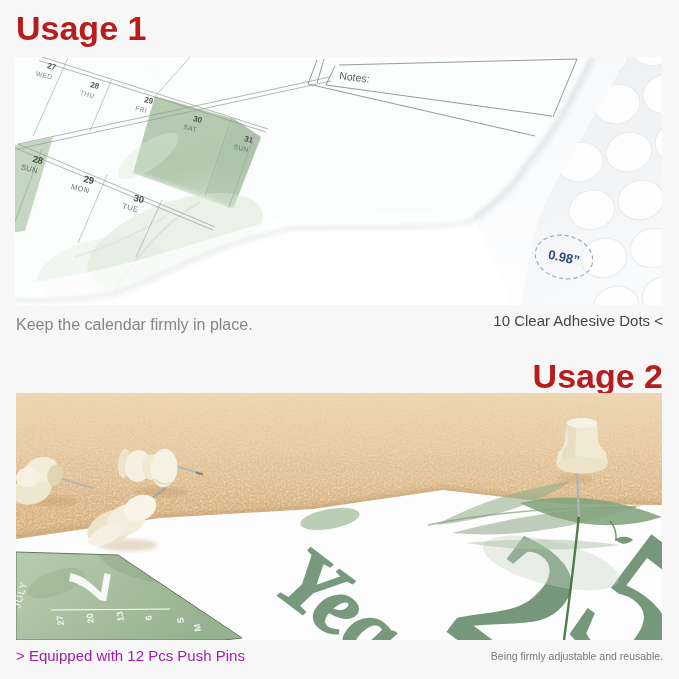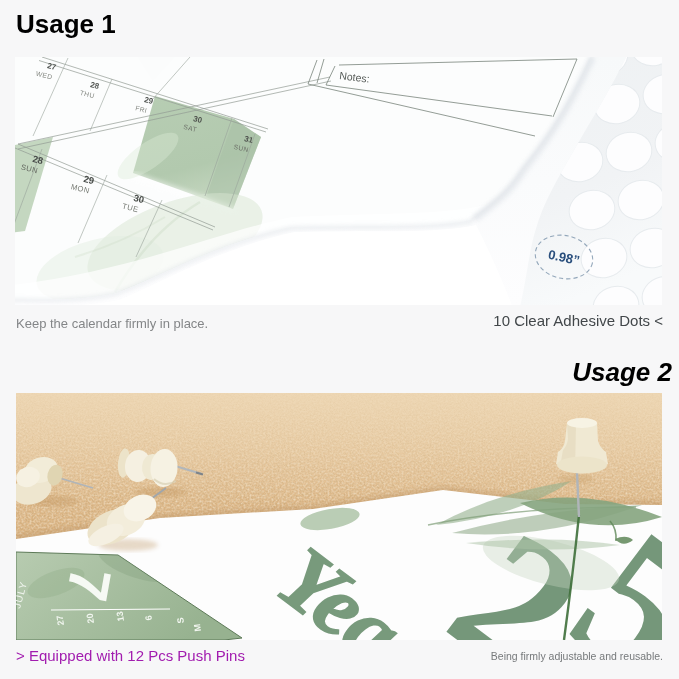--- a/index.html
+++ b/index.html
@@ -1,18 +1,18 @@
 <!DOCTYPE html>
 <html><head>
 <meta charset="utf-8">
 <style>
   html,body{margin:0;padding:0;}
   body{width:679px;height:679px;background:#f7f7f8;font-family:"Liberation Sans",sans-serif;overflow:hidden;position:relative;}
   .abs{position:absolute;}
-  .h1{font-size:26px;font-weight:bold;color:#000000;letter-spacing:0px;}
+  .h1{font-size:34px;font-weight:bold;color:#b91c1c;letter-spacing:0px;}
 </style>
 </head>
 <body>
 
 <div class="abs h1" style="left:16px;top:9px;">Usage 1</div>
 
 <svg class="abs" style="left:15px;top:57px;" width="647" height="248" viewBox="0 0 647 248">
   <defs>
     <linearGradient id="bgfade" x1="0" y1="0" x2="0" y2="1">
       <stop offset="0" stop-color="#f7f9fa"></stop>
@@ -170,25 +170,25 @@
   </g>
 
   <path d="M 578,0 C 562,32 549,63 510,112 C 498,131 488,141 460,162" fill="none" stroke="#e2e6eb" stroke-width="8" opacity="0.5" filter="url(#soft1)"></path>
   <path d="M 577,0 C 561,32 548,63 509,111 C 496,131 486,141 456,163" fill="none" stroke="#d2d8de" stroke-width="2.5" opacity="0.6" filter="url(#soft1)"></path>
 
   <path d="M 457,164 C 420,172 350,169 276,171 C 200,187 140,223 100,237 C 60,245 20,243 -5,243" fill="none" stroke="#d8dde2" stroke-width="3" opacity="0.55" filter="url(#soft1)"></path>
 
   <path d="M 461,168 C 424,177 354,173 280,175 C 204,191 144,227 104,243 C 64,251 22,249 -5,249 L -5,256 L 500,256 C 488,225 475,195 461,168 Z" fill="#ffffff"></path>
 </svg>
 
-<div class="abs" style="left:16px;top:316px;font-size:13px;color:#848688;">Keep the calendar firmly in place.</div>
+<div class="abs" style="left:16px;top:316px;font-size:16px;color:#848688;">Keep the calendar firmly in place.</div>
 
 <div class="abs" style="right:16px;top:312px;font-size:15px;color:#42474a;margin-left:39px;">10 Clear Adhesive Dots &lt;</div>
 
-<div class="abs h1" style="right:7px;top:357px;font-style:italic;">Usage 2</div>
+<div class="abs h1" style="right:16px;top:357px;">Usage 2</div>
 
 <svg class="abs" style="left:16px;top:393px;" width="646" height="247" viewBox="0 0 646 247">
   <defs>
     <linearGradient id="cork" x1="0" y1="0" x2="0" y2="1">
       <stop offset="0" stop-color="#ebd3af"></stop>
       <stop offset="0.3" stop-color="#e3bf92"></stop>
       <stop offset="0.65" stop-color="#dab07d"></stop>
       <stop offset="1" stop-color="#deb788"></stop>
     </linearGradient>
     <filter id="grain">

